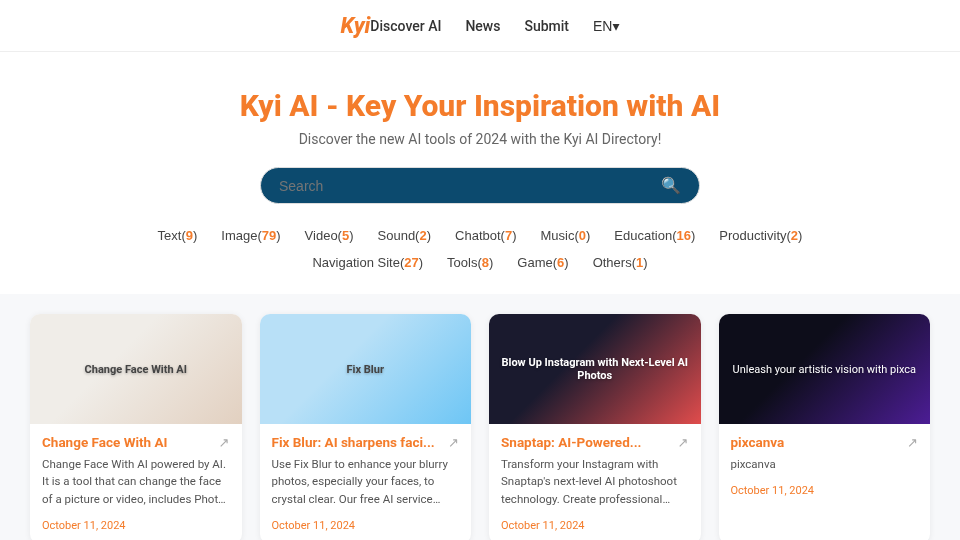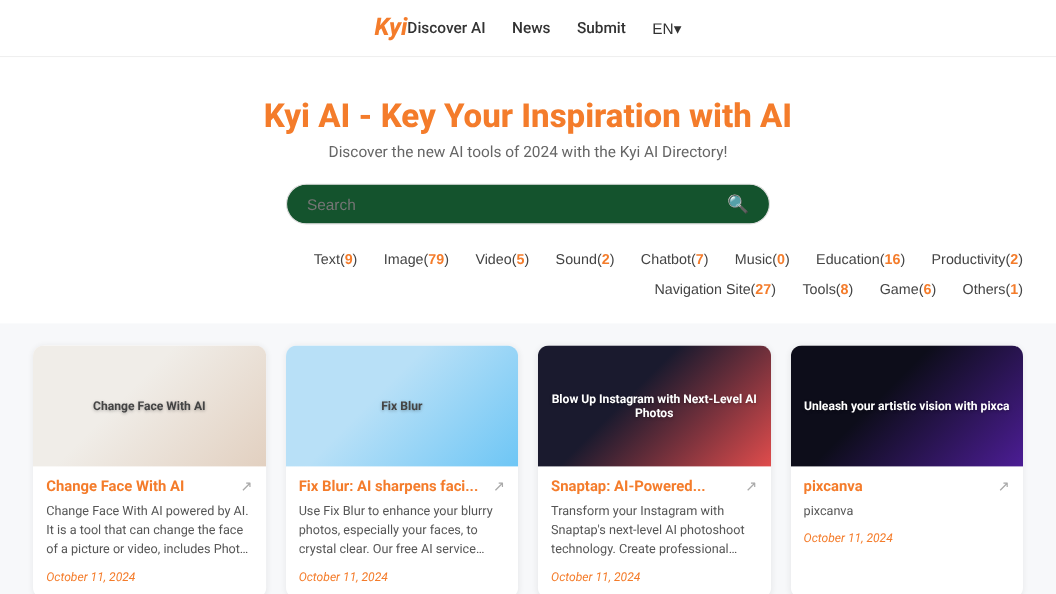--- a/index.html
+++ b/index.html
@@ -9,37 +9,37 @@
     .header { background: #fff; display: flex; align-items: center; justify-content: center; padding: 0 40px; height: 52px; border-bottom: 1px solid #eee; }
     .logo { font-size: 22px; font-weight: 800; color: #f47c2b; font-style: italic; }
     .nav { display: flex; align-items: center; gap: 24px; }
     .nav a { color: #333; text-decoration: none; font-size: 14px; font-weight: 500; cursor: pointer; }
     .lang-btn { display: flex; align-items: center; gap: 0; font-size: 14px; font-weight: 500; cursor: pointer; border: none; background: none; color: #333; }
 
     
     .hero { background: #fff; text-align: center; padding: 36px 20px 20px; }
     .hero h1 { font-size: 30px; font-weight: 800; color: #f47c2b; margin-bottom: 8px; }
     .hero p { font-size: 14px; color: #666; margin-bottom: 20px; }
-    .search-wrap { display: flex; align-items: center; border: 1.5px solid #ddd; border-radius: 24px; padding: 8px 18px; max-width: 440px; margin: 0 auto 20px; background: #14532d; gap: 44px; }
+    .search-wrap { display: flex; align-items: center; border: 1.5px solid #ddd; border-radius: 24px; padding: 8px 18px; max-width: 440px; margin: 0 auto 20px; background: #0c4a6e; gap: 44px; }
     .search-wrap input { border: none; outline: none; flex: 1; font-size: 14px; color: #999; background: transparent; }
     .search-icon { color: #aaa; font-size: 16px; cursor: pointer; }
-    .filter-row { display: flex; flex-wrap: wrap; justify-content: flex-end; gap: 4px; width: 100%; }
+    .filter-row { display: flex; flex-wrap: wrap; justify-content: center; gap: 4px; width: 100%; }
     .filter-btn { background: none; border: none; cursor: pointer; font-size: 13px; color: #444; padding: 4px 10px; border-radius: 16px; transition: background 0.15s; }
     .filter-btn .count { color: #f47c2b; font-weight: 600; }
 
     
     .main { padding: 20px 24px; }
     .grid { display: grid; grid-template-columns: repeat(4, 1fr); gap: 18px; max-width: 900px; margin: 0 auto; }
     .card { background: #fff; border-radius: 10px; overflow: hidden; box-shadow: 0 1px 6px rgba(0,0,0,0.07); transition: box-shadow 0.2s; cursor: pointer; }
     .card-body { padding: 10px 12px 12px; }
     .card-title-row { display: flex; align-items: center; justify-content: space-between; margin-bottom: 6px; }
     .card-title { font-size: 13.5px; font-weight: 700; color: #f47c2b; flex: 1; white-space: nowrap; overflow: hidden; text-overflow: ellipsis; }
     .ext-icon { color: #aaa; font-size: 13px; margin-left: 4px; flex-shrink: 0; }
     .card-desc { font-size: 11.5px; color: #555; line-height: 1.5; margin-bottom: 8px; display: -webkit-box; -webkit-line-clamp: 3; -webkit-box-orient: vertical; overflow: hidden; }
-    .card-date { font-size: 11px; color: #f47c2b; font-style: italic; }
+    .card-date { font-size: 11px; color: #f47c2b; }
     .thumb-inner { width: 100%; height: 110px; display: flex; align-items: center; justify-content: center; position: relative; overflow: hidden; }
   </style>
 </head>
 <body>
 
 <header class="header">
   <div class="logo">Kyi</div>
   <nav class="nav">
     <a>Discover AI</a>
     <a>News</a>
@@ -114,21 +114,21 @@
       <div class="card-title-row">
         <span class="card-title">Snaptap: AI-Powered...</span>
         <span class="ext-icon">↗</span>
       </div>
       <p class="card-desc">Transform your Instagram with Snaptap's next-level AI photoshoot technology. Create professional photos effortlessly from home and...</p>
       <span class="card-date">October 11, 2024</span>
     </div>
   </div>
       <div class="card">
     <div class="thumb-inner" style="background: linear-gradient(135deg, #0d0d1a 40%, #4c1d95 100%);">
-      <span style="color:#fff; font-weight:700; font-size:11px; text-align:center; padding:8px; text-shadow: 0 1px 3px rgba(0,0,0,0.3); display:block;">Unleash your artistic vision with pixca</span>
+      <span style="color:#fff; font-weight:400; font-size:11px; text-align:center; padding:8px; text-shadow: 0 1px 3px rgba(0,0,0,0.3); display:block;">Unleash your artistic vision with pixca</span>
     </div>
     <div class="card-body">
       <div class="card-title-row">
         <span class="card-title">pixcanva</span>
         <span class="ext-icon">↗</span>
       </div>
       <p class="card-desc">pixcanva</p>
       <span class="card-date">October 11, 2024</span>
     </div>
   </div>

